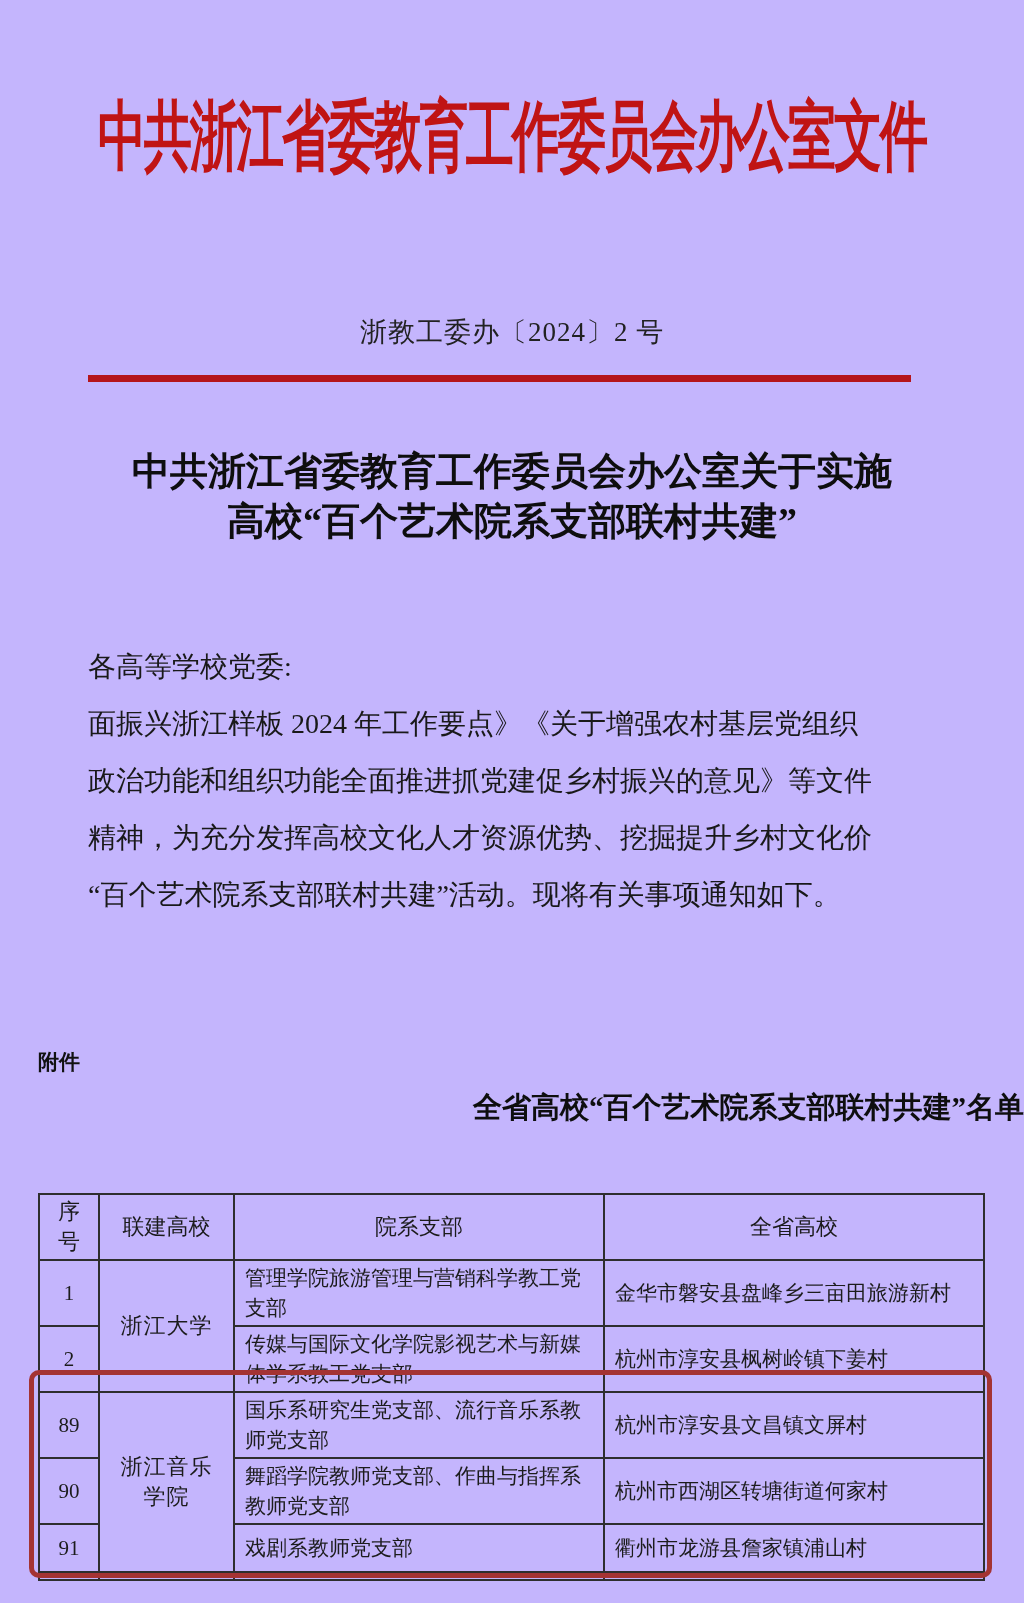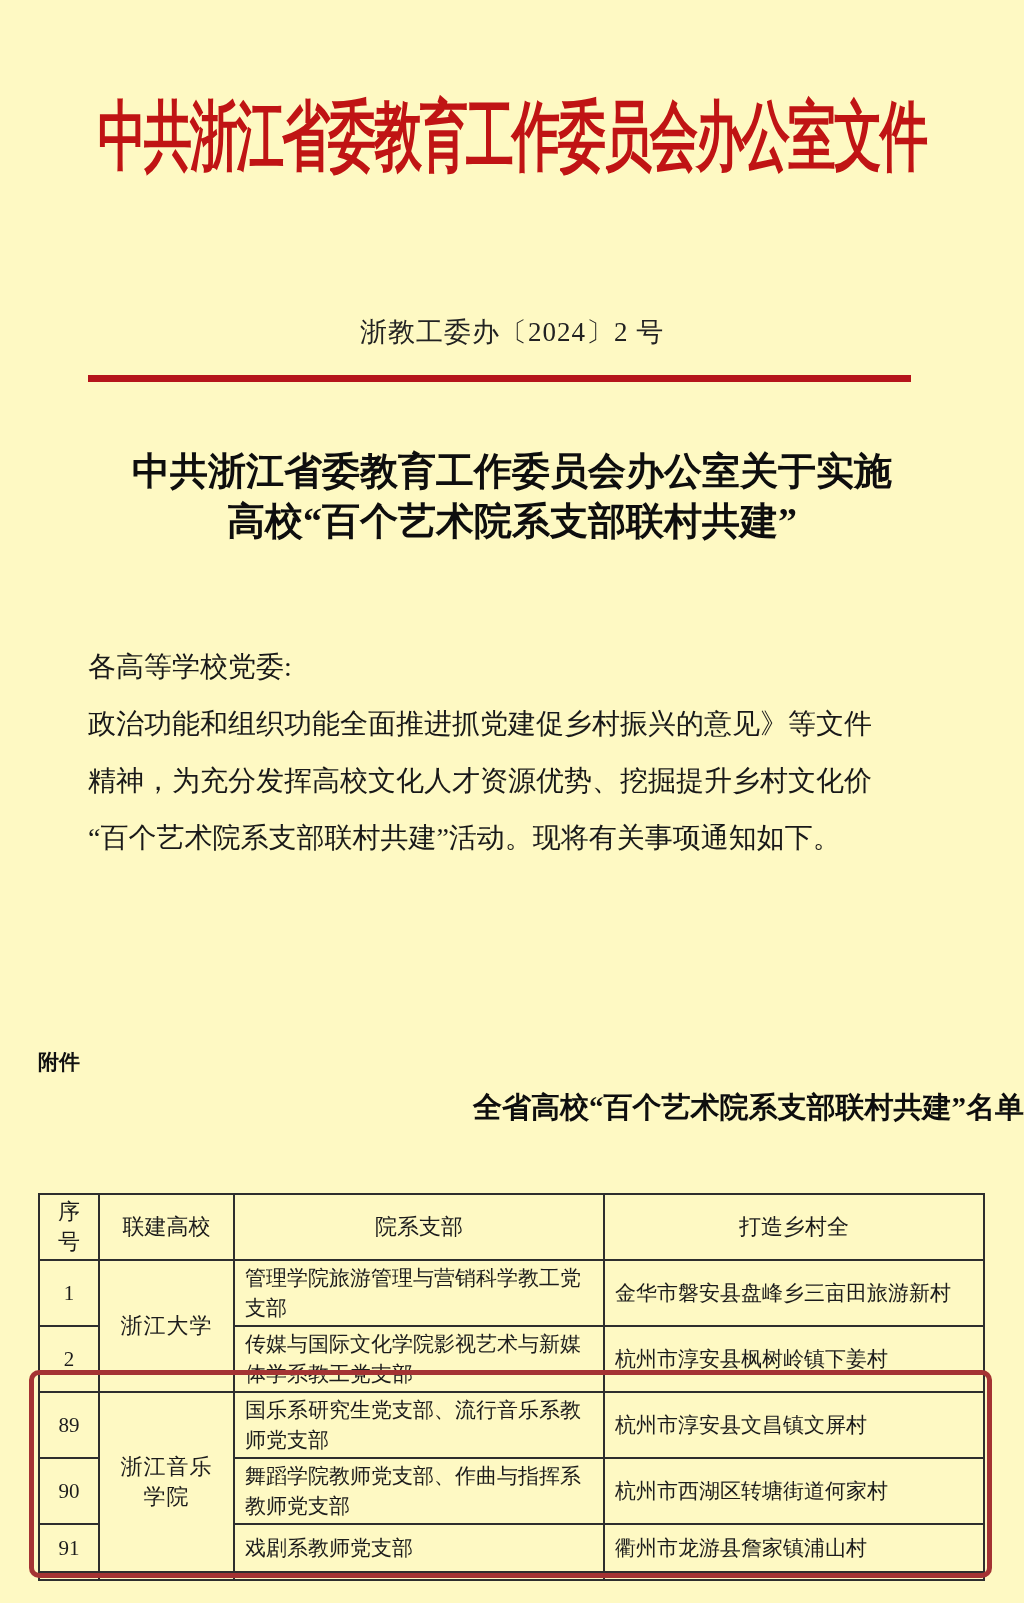--- a/index.html
+++ b/index.html
@@ -1,18 +1,18 @@
 <!DOCTYPE html>
 <html style="--masthead-red: #c01414; --rule-red: #b5151b; --highlight-red: #a43333;"><head>
 <meta charset="utf-8">
 <style>
   html,body{margin:0;padding:0;background:#e8e8e8;}
   .page{
     position:relative;width:1024px;height:1603px;margin:0 auto;
-    background:#fef9c3;overflow:hidden;
+    background:#c4b5fd;overflow:hidden;
     font-family:"Liberation Serif","DejaVu Serif",serif;color:#1c1c1c;
   }
   
   .masthead{position:absolute;top:86px;left:0;width:100%;text-align:center;}
   .masthead-text{
     display:inline-block;font-size:48px;font-weight:bold;white-space:nowrap;
     letter-spacing:-2px;color:var(--masthead-red,#c01414);
     transform:scaleY(1.58);transform-origin:top center;
   }
   
@@ -72,20 +72,21 @@
 
   <div class="red-rule"></div>
 
   <div class="doc-title">
     <div>中共浙江省委教育工作委员会办公室关于实施</div>
     <div>高校“百个艺术院系支部联村共建”</div>
   </div>
 
   <div class="body-block">
     <div class="body-line">各高等学校党委:</div>
+    <div class="body-line">面振兴浙江样板 2024 年工作要点》《关于增强农村基层党组织</div>
     <div class="body-line">政治功能和组织功能全面推进抓党建促乡村振兴的意见》等文件</div>
     <div class="body-line">精神，为充分发挥高校文化人才资源优势、挖掘提升乡村文化价</div>
     <div class="body-line">“百个艺术院系支部联村共建”活动。现将有关事项通知如下。</div>
   </div>
 
   <div class="fujian">附件</div>
 
   <div class="list-title">全省高校“百个艺术院系支部联村共建”名单</div>
 
   <div class="table-wrap">
@@ -94,21 +95,21 @@
         <col style="width:60px">
           <col style="width:135px">
         <col style="width:370px">
           <col style="width:380px">
       </colgroup>
       <tbody>
           <tr class="rh-header">
         <th>序号</th>
         <th>联建高校</th>
         <th>院系支部</th>
-        <th>打造乡村全</th>
+        <th>全省高校</th>
       </tr>
       <tr class="rh-1">
         <td class="c-no">1</td>
         <td class="c-uni" rowspan="2">浙江大学</td>
         <td class="c-branch">管理学院旅游管理与营销科学教工党支部</td>
         <td class="c-village">金华市磐安县盘峰乡三亩田旅游新村</td>
       </tr>
       <tr class="rh-2">
         <td class="c-no">2</td>
         <td class="c-branch">传媒与国际文化学院影视艺术与新媒体学系教工党支部</td>

